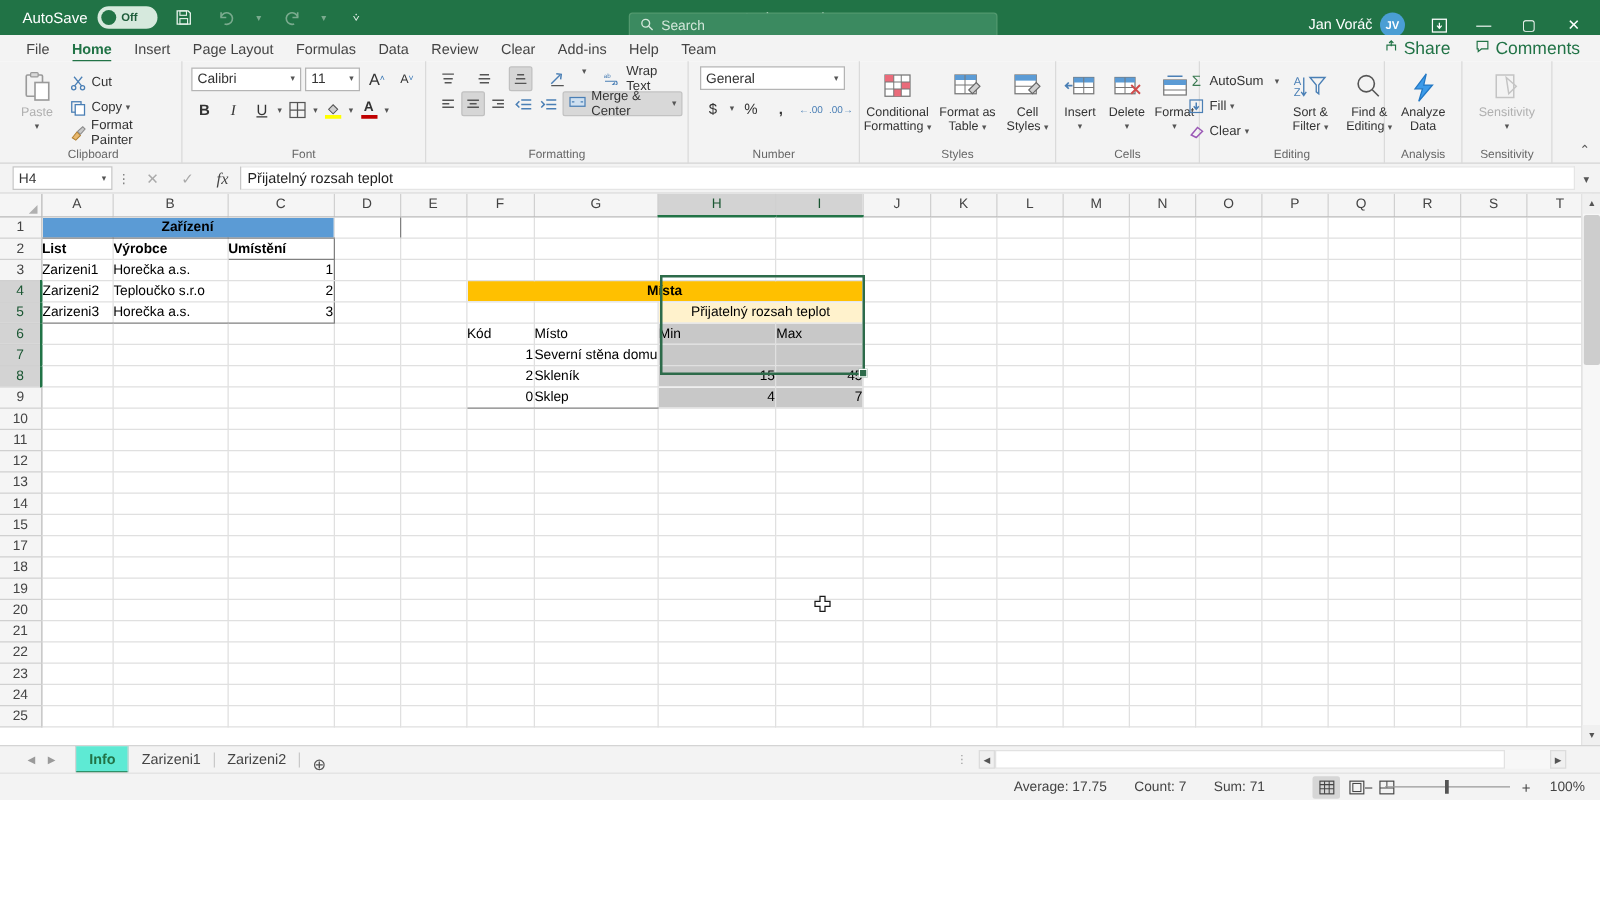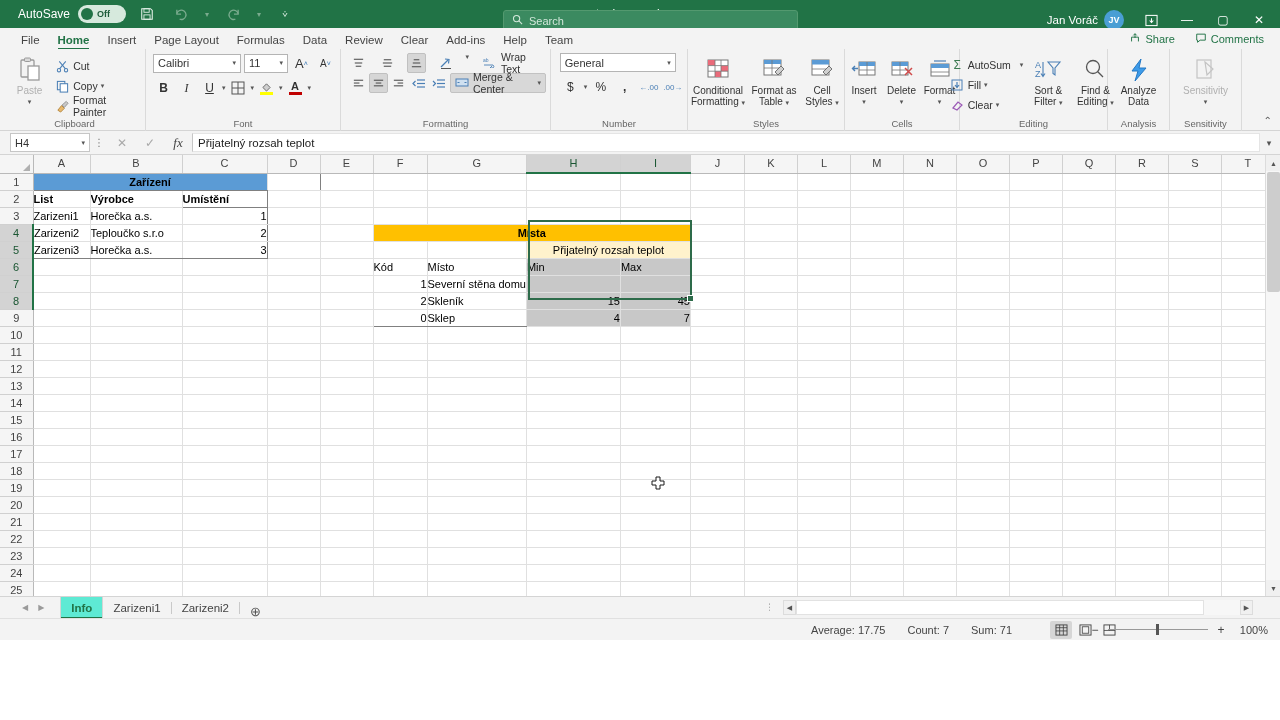--- a/index.html
+++ b/index.html
@@ -68,21 +68,21 @@
     font-size:11.5px; color:#444; padding:2px 9px 3px 9px; position:relative;
     white-space:nowrap;
   }
   .rtab.active { color:#217346; font-weight:bold; }
   .rtab.active::after {
     content:""; position:absolute; left:9px; right:9px; bottom:-1px; height:2px;
     background:#217346;
   }
   .tabsbar-right { position:absolute; right:8px; bottom:1px; display:flex; gap:4px; }
   .chipbtn {
-    display:flex; align-items:center; gap:4px; font-size:11px; color:#217346;
+    display:flex; align-items:center; gap:4px; font-size:14px; color:#217346;
     padding:1px 7px; border:1px solid transparent; border-radius:3px;
   }
 
   
   .ribbon {
     height:82px; background:#f3f3f3; border-bottom:1px solid #d4d4d4;
     display:flex; position:relative; padding-left:4px;
   }
   .rgroup {
     display:flex; flex-direction:column; align-items:center; position:relative;
@@ -1128,43 +1128,20 @@
             <td class="cell"></td>
             <td class="cell"></td>
             <td class="cell"></td>
             <td class="cell"></td>
             <td class="cell"></td>
             <td class="cell"></td>
             <td class="cell"></td>
             <td class="cell"></td>
           </tr>
       <tr>
-            <td class="rowhead">16</td>
-            <td class="cell"></td>
-            <td class="cell"></td>
-            <td class="cell"></td>
-            <td class="cell"></td>
-            <td class="cell"></td>
-            <td class="cell"></td>
-            <td class="cell"></td>
-            <td class="cell"></td>
-            <td class="cell"></td>
-            <td class="cell"></td>
-            <td class="cell"></td>
-            <td class="cell"></td>
-            <td class="cell"></td>
-            <td class="cell"></td>
-            <td class="cell"></td>
-            <td class="cell"></td>
-            <td class="cell"></td>
-            <td class="cell"></td>
-            <td class="cell"></td>
-            <td class="cell"></td>
-          </tr>
-      <tr>
             <td class="rowhead">17</td>
             <td class="cell"></td>
             <td class="cell"></td>
             <td class="cell"></td>
             <td class="cell"></td>
             <td class="cell"></td>
             <td class="cell"></td>
             <td class="cell"></td>
             <td class="cell"></td>
             <td class="cell"></td>

